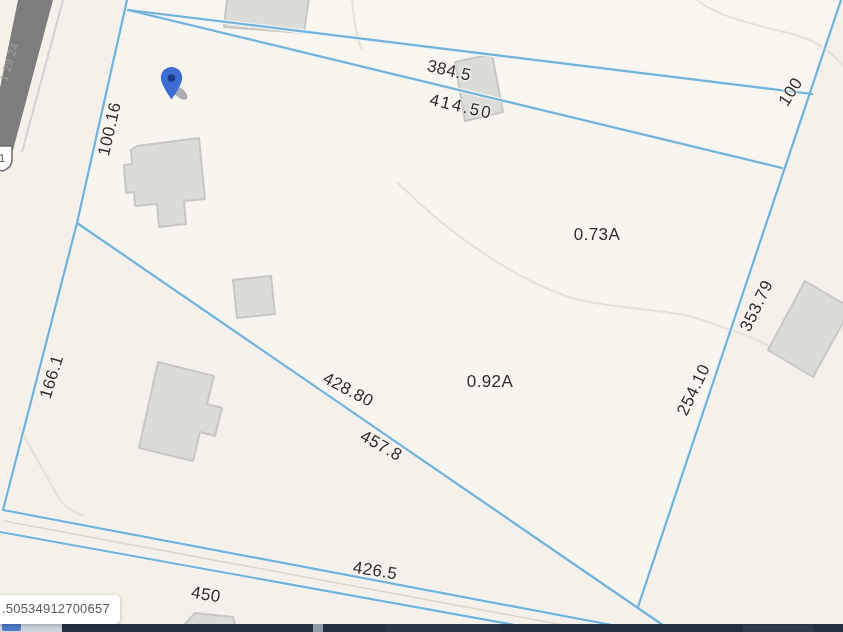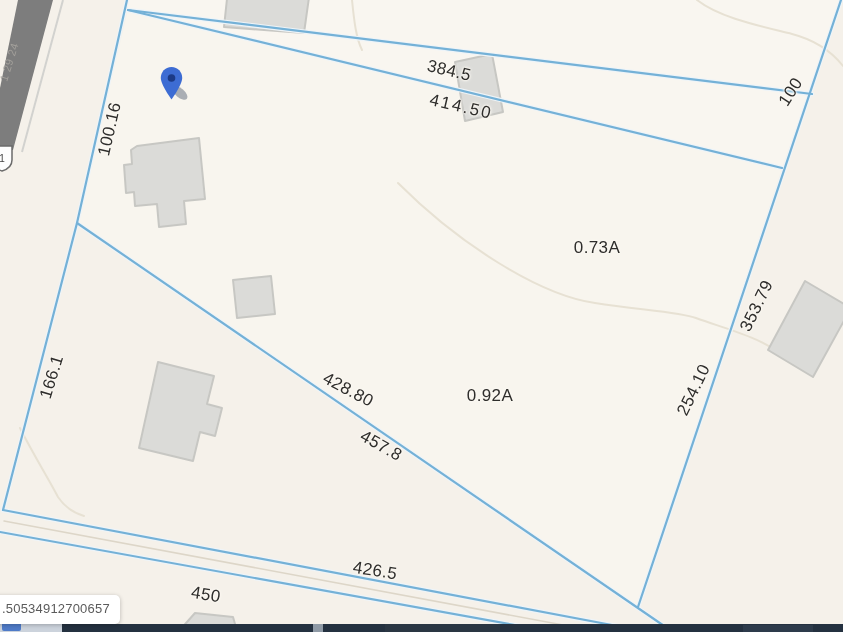--- a/index.html
+++ b/index.html
@@ -98,22 +98,22 @@
   <div class="lbl" style="left:110px;top:129px;transform:translate(-50%,-50%) rotate(-77deg);">100.16</div>
   <div class="lbl" style="left:52px;top:377px;transform:translate(-50%,-50%) rotate(-73deg);">166.1</div>
   <div class="lbl" style="left:791px;top:92px;transform:translate(-50%,-50%) rotate(-57deg);">100</div>
   <div class="lbl" style="left:757px;top:306px;transform:translate(-50%,-50%) rotate(-64deg);">353.79</div>
   <div class="lbl" style="left:694px;top:390px;transform:translate(-50%,-50%) rotate(-64deg);">254.10</div>
   <div class="lbl" style="left:348px;top:390px;transform:translate(-50%,-50%) rotate(28deg);">428.80</div>
   <div class="lbl" style="left:381px;top:446px;transform:translate(-50%,-50%) rotate(29deg);">457.8</div>
   <div class="lbl" style="left:375px;top:571px;transform:translate(-50%,-50%) rotate(9deg);">426.5</div>
   <div class="lbl" style="left:206px;top:595px;transform:translate(-50%,-50%) rotate(9deg);">450</div>
 
-  <div class="lbl" style="left:597px;top:248px;transform:translate(-50%,-50%);">0.73A</div>
-  <div class="lbl" style="left:490px;top:396px;transform:translate(-50%,-50%);">0.92A</div>
+  <div class="lbl" style="left:597px;top:235px;transform:translate(-50%,-50%);">0.73A</div>
+  <div class="lbl" style="left:490px;top:382px;transform:translate(-50%,-50%);">0.92A</div>
 
   <div class="lbl small" style="left:9px;top:62px;transform:translate(-50%,-50%) rotate(-73deg);">1 29 24</div>
 
   <div class="tooltip">
     <span>.50534912700657</span>
   </div>
 
 </div>
 
 </body></html>

